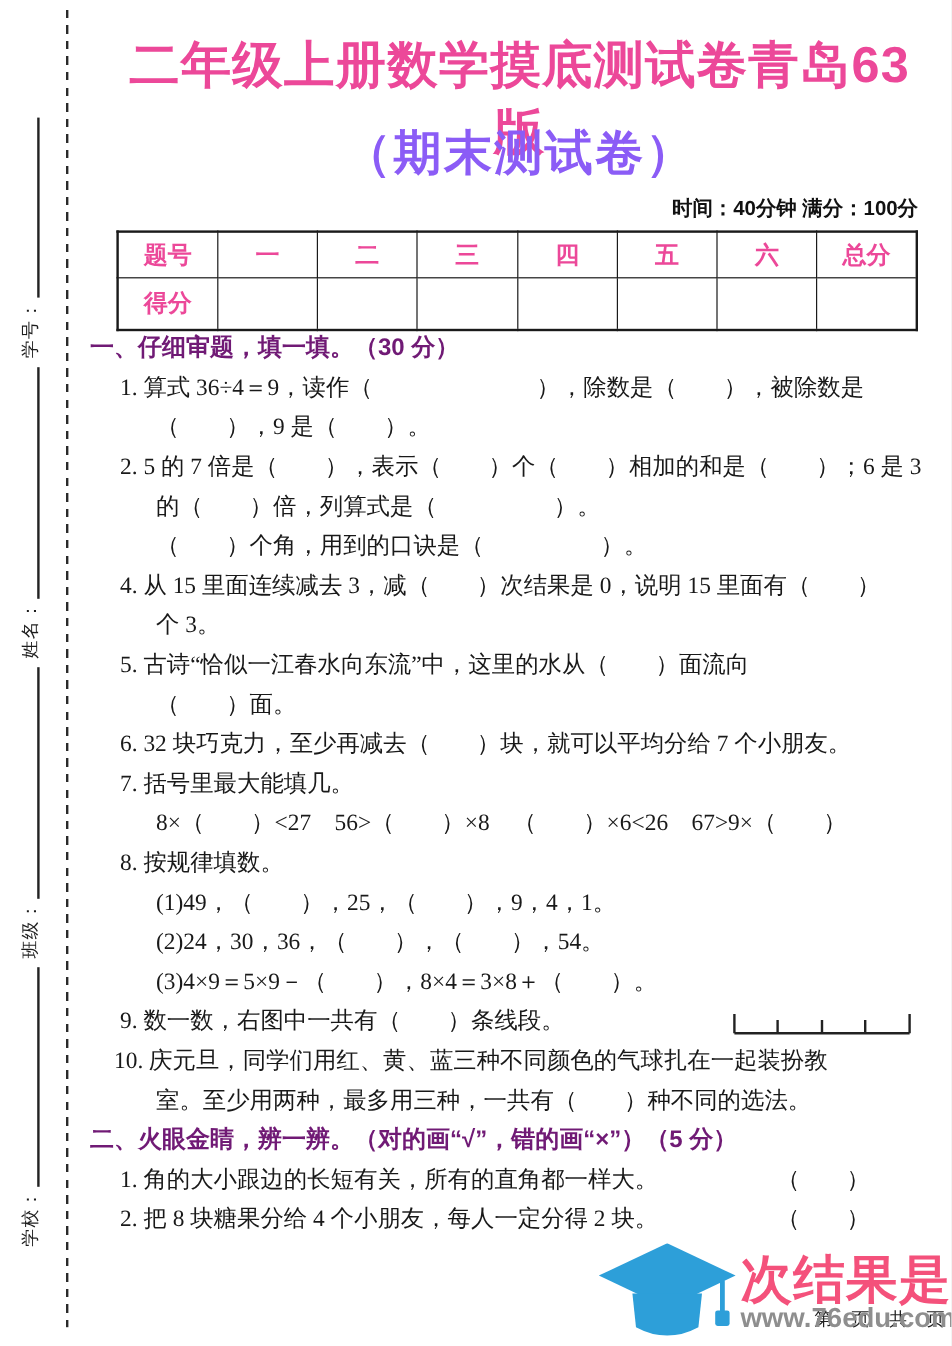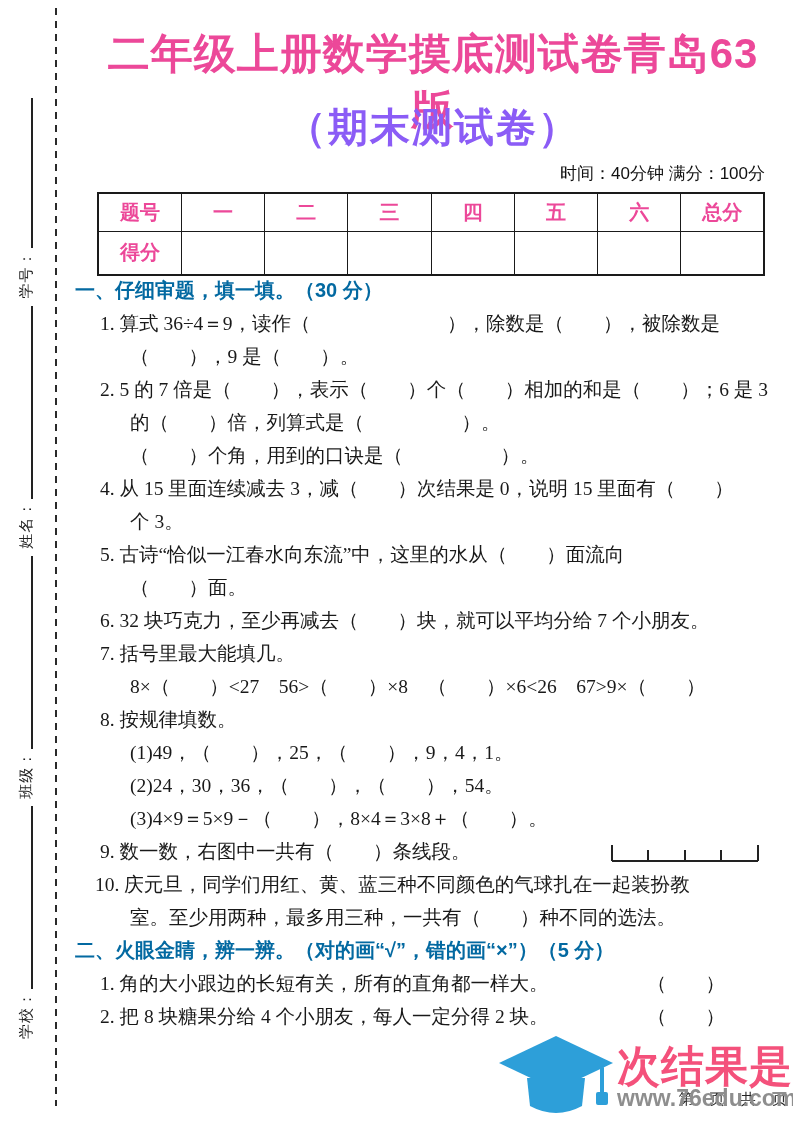--- a/index.html
+++ b/index.html
@@ -34,21 +34,21 @@
     font-family:"Liberation Sans", sans-serif; font-weight:bold;
     font-size:42px; letter-spacing:1px; color:#ec4899;
   }
   .doc-subtitle {
     position:absolute; left:90px; top:100px; width:686px; text-align:center;
     font-family:"Liberation Sans", sans-serif; font-weight:bold;
     font-size:40px; letter-spacing:2px; color:#8b5cf6;
   }
   .meta {
     position:absolute; left:97px; top:162px; width:668px; text-align:right;
-    font-family:"Liberation Sans", sans-serif; font-weight:400; font-size:17px; color:#111;
+    font-family:"Liberation Sans", sans-serif; font-weight:700; font-size:17px; color:#111;
   }
 
   
   .score-table {
     position:absolute; left:97px; top:192px; width:668px;
     border-collapse:collapse; table-layout:fixed;
     font-family:"Liberation Sans", sans-serif;
   }
   .score-table td {
     border:1.5px solid #1a1a1a; text-align:center;
@@ -59,21 +59,21 @@
   .score-table tr:last-child td { height:44px; }
 
   
   .content {
     position:absolute; left:75px; top:274px; width:692px;
     font-size:19.5px; line-height:33px; color:#191919;
   }
   .ln { height:33px; white-space:nowrap; }
   .heading {
     font-family:"Liberation Sans", sans-serif; font-weight:bold;
-    font-size:20px; color:#0369a1;
+    font-size:20px; color:#701a75;
   }
   .q   { margin-left:25px; }
   .q10 { margin-left:20px; }
   .cont{ margin-left:55px; }
   .rel { position:relative; }
   .tf  { display:flex; justify-content:space-between; width:625px; }
   .seg-fig { position:absolute; right:7px; bottom:5px; }
 
   
   .page-footer {

